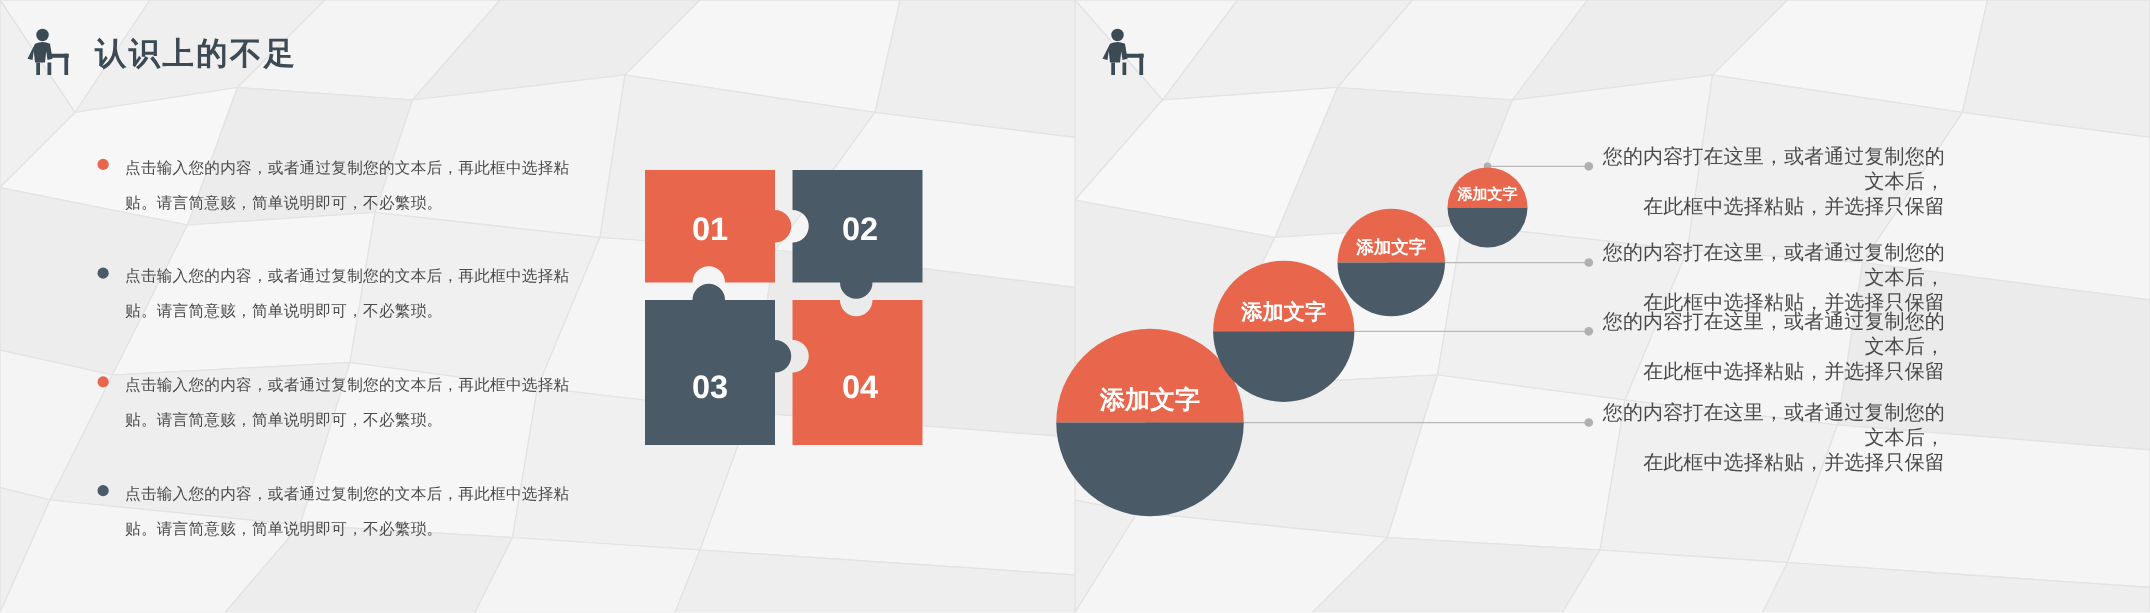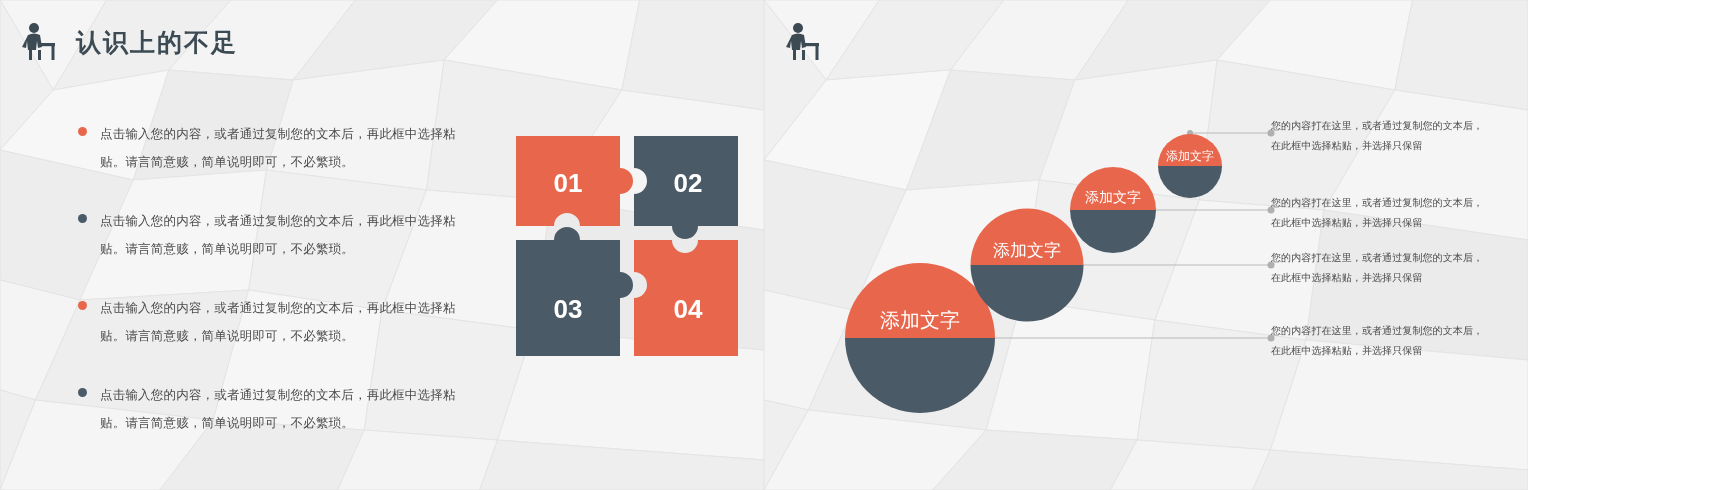--- a/index.html
+++ b/index.html
@@ -8,21 +8,21 @@
     background: #ffffff;
   }
   body {
     width: 1720px;
     height: 490px;
     font-family: "Liberation Sans", sans-serif;
     overflow: hidden;
   }
   .deck {
     position: relative;
-    width: 1528px;
+    width: 1720px;
     height: 490px;
     display: flex;
   }
   .slide {
     position: relative;
     width: 860px;
     height: 490px;
     overflow: hidden;
     background: #f2f2f2;
   }
@@ -96,40 +96,41 @@
   .circles {
     position: absolute;
     left: 0;
     top: 0;
     width: 860px;
     height: 490px;
   }
   .circle-label {
     position: absolute;
     color: #ffffff;
-    font-weight: normal;
+    font-weight: bold;
     text-align: center;
     transform: translate(-50%, -50%);
     white-space: nowrap;
   }
   
   .rtexts {
     position: absolute;
     left: 1271px;
     top: 0;
     width: 300px;
     height: 490px;
   }
   .rtext {
     position: absolute;
-    font-size: 10px;
+    font-size: 16px;
     line-height: 20px;
     color: #4a4a4a;
     width: 285px;
     letter-spacing: 0.1px;
+    text-align: right;
   }
 </style>
 </head>
 <body>
 
 <div class="deck">
 
   <div class="slide">
     <svg class="slide-bg" viewBox="0 0 860 490" preserveAspectRatio="none">
       <defs>

